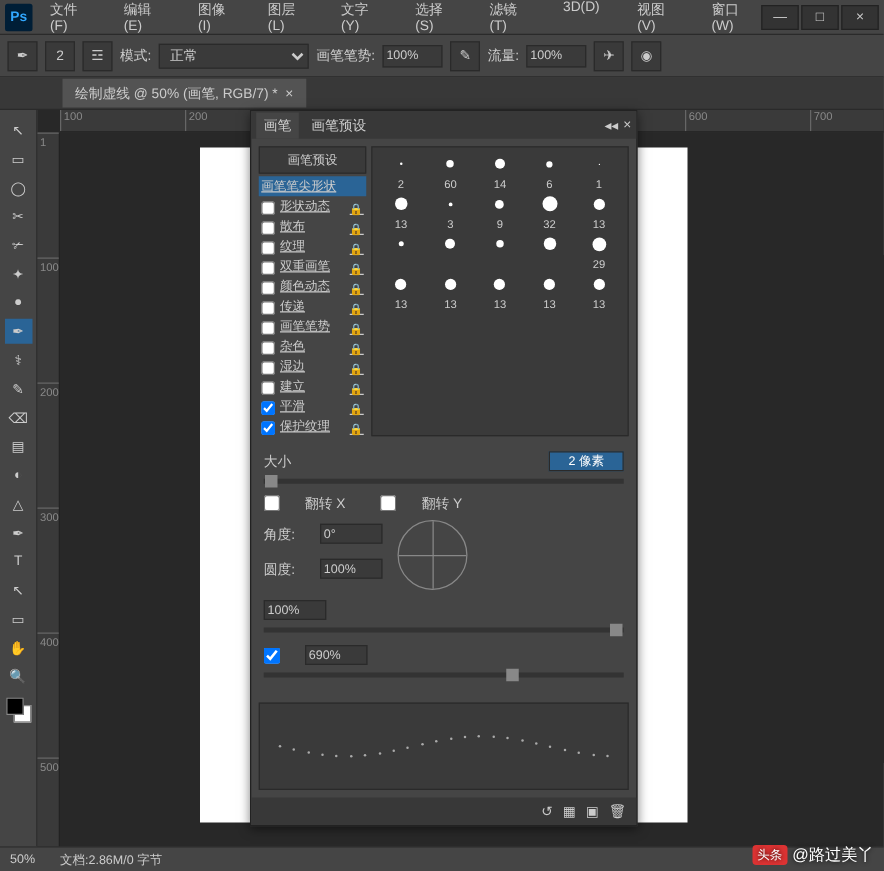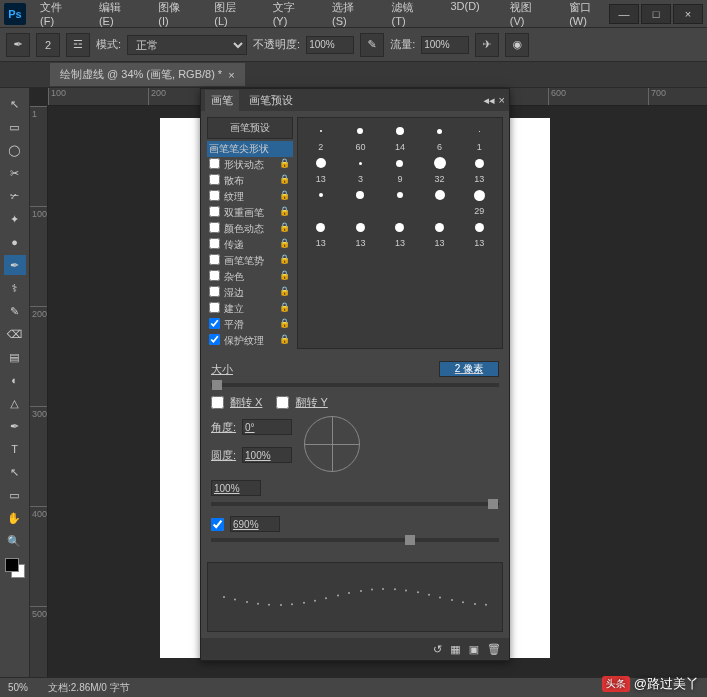--- a/index.html
+++ b/index.html
@@ -28,30 +28,30 @@
 .ruler-v span { height:100px; border-top:1px solid #666; writing-mode:horizontal-tb; padding-top:2px; padding-left:2px; flex-shrink:0; }
 .canvas { position:absolute; top:30px; left:130px; width:390px; height:540px; background:#fff; }
 .brush-panel { position:absolute; top:0; left:170px; width:310px; background:#454545; border:1px solid #222; box-shadow:0 2px 8px rgba(0,0,0,.5); }
 .panel-tabs { height:22px; display:flex; align-items:center; background:#383838; padding:0 4px; gap:4px; font-size:11px; }
 .panel-tab { padding:3px 6px; }
 .panel-tab.active { background:#454545; }
 .panel-tabs .spacer { flex:1; }
 .panel-body { display:flex; padding:6px; gap:4px; }
 .preset-col { width:86px; display:flex; flex-direction:column; gap:2px; }
 .preset-btn { background:#3a3a3a; border:1px solid #2a2a2a; padding:3px 4px; font-size:10px; text-align:center; cursor:default; }
-.prop-row { display:flex; align-items:flex-start; gap:4px; font-size:10px; padding:1px 2px; }
+.prop-row { display:flex; align-items:flex-end; gap:4px; font-size:10px; padding:1px 2px;text-decoration:underline; }
 .prop-row.sel { background:#2a6496; }
 .prop-row input[type=checkbox] { width:11px; height:11px; }
 .lock-ic { margin-left:auto; font-size:9px; color:#888; }
 .thumbs { flex:1; display:grid; grid-template-columns:repeat(5,1fr); gap:2px; align-content:start; background:#3a3a3a; border:1px solid #2a2a2a; padding:4px; height:160px; overflow:hidden; }
 .thumb { display:flex; flex-direction:column; align-items:center; font-size:9px; gap:2px; }
 .thumb-dot { width:18px; height:18px; display:flex; align-items:center; justify-content:center; }
 .thumb-dot .d { background:#fff; border-radius:50%; }
 .controls { padding:6px 10px; font-size:11px; }
-.ctrl-row { display:flex; align-items:center; gap:6px; margin-bottom:6px;text-decoration:underline; }
+.ctrl-row { display:flex; align-items:center; gap:20px; margin-bottom:6px; }
 .ctrl-input { background:#3a3a3a; border:1px solid #2a2a2a; color:#ccc; width:50px; height:16px; font-size:10px; text-align:left; padding:0 2px; }
 .ctrl-input.hl { background:#2a6496; color:#fff;text-align:center; }
 .ctrl-slider-track { height:4px; background:#333; position:relative; margin:2px 0 8px; }
 .ctrl-slider-thumb { position:absolute; top:-3px; width:10px; height:10px; background:#888; transform:translateX(-50%); }
 .angle-area { display:flex; gap:12px; align-items:center; }
 .angle-inputs { display:flex; flex-direction:column; gap:6px; }
 .angle-circle { width:56px; height:56px; border:1px solid #888; border-radius:50%; position:relative; }
 .angle-circle::before { content:""; position:absolute; left:0; right:0; top:50%; border-top:1px solid #888; }
 .angle-circle::after { content:""; position:absolute; top:0; bottom:0; left:50%; border-left:1px solid #888; }
 .preview { height:70px; background:#3a3a3a; border:1px solid #2a2a2a; margin:6px; position:relative; }
@@ -90,32 +90,32 @@
 </div>
 
 <div class="options-bar">
   <div class="opt-icon">✒</div>
   <div class="opt-icon">
       <span>2</span>
     </div>
   <div class="opt-icon">☲</div>
   <span class="opt-label">模式:</span>
   <select class="opt-select" style="width:120px"><option>正常</option></select>
-  <span class="opt-label">不透明度:</span>
+  <span class="opt-label">画笔笔势:</span>
   <input class="opt-num" value="100%" style="">
   <div class="opt-icon">✎</div>
   <span class="opt-label">流量:</span>
   <input class="opt-num" value="100%" style="">
   <div class="opt-icon">✈</div>
   <div class="opt-icon">◉</div>
 </div>
 
 <div class="doc-tab-row">
   <div class="doc-tab">
-    <span>绘制虚线 @ 34% (画笔, RGB/8) *</span>
+    <span>绘制虚线 @ 50% (画笔, RGB/7) *</span>
     <span>×</span>
   </div>
 </div>
 
 <div class="workspace">
   <div class="tool-col">
     <div class="tool">↖</div>
     <div class="tool">▭</div>
     <div class="tool">◯</div>
     <div class="tool">✂</div>

